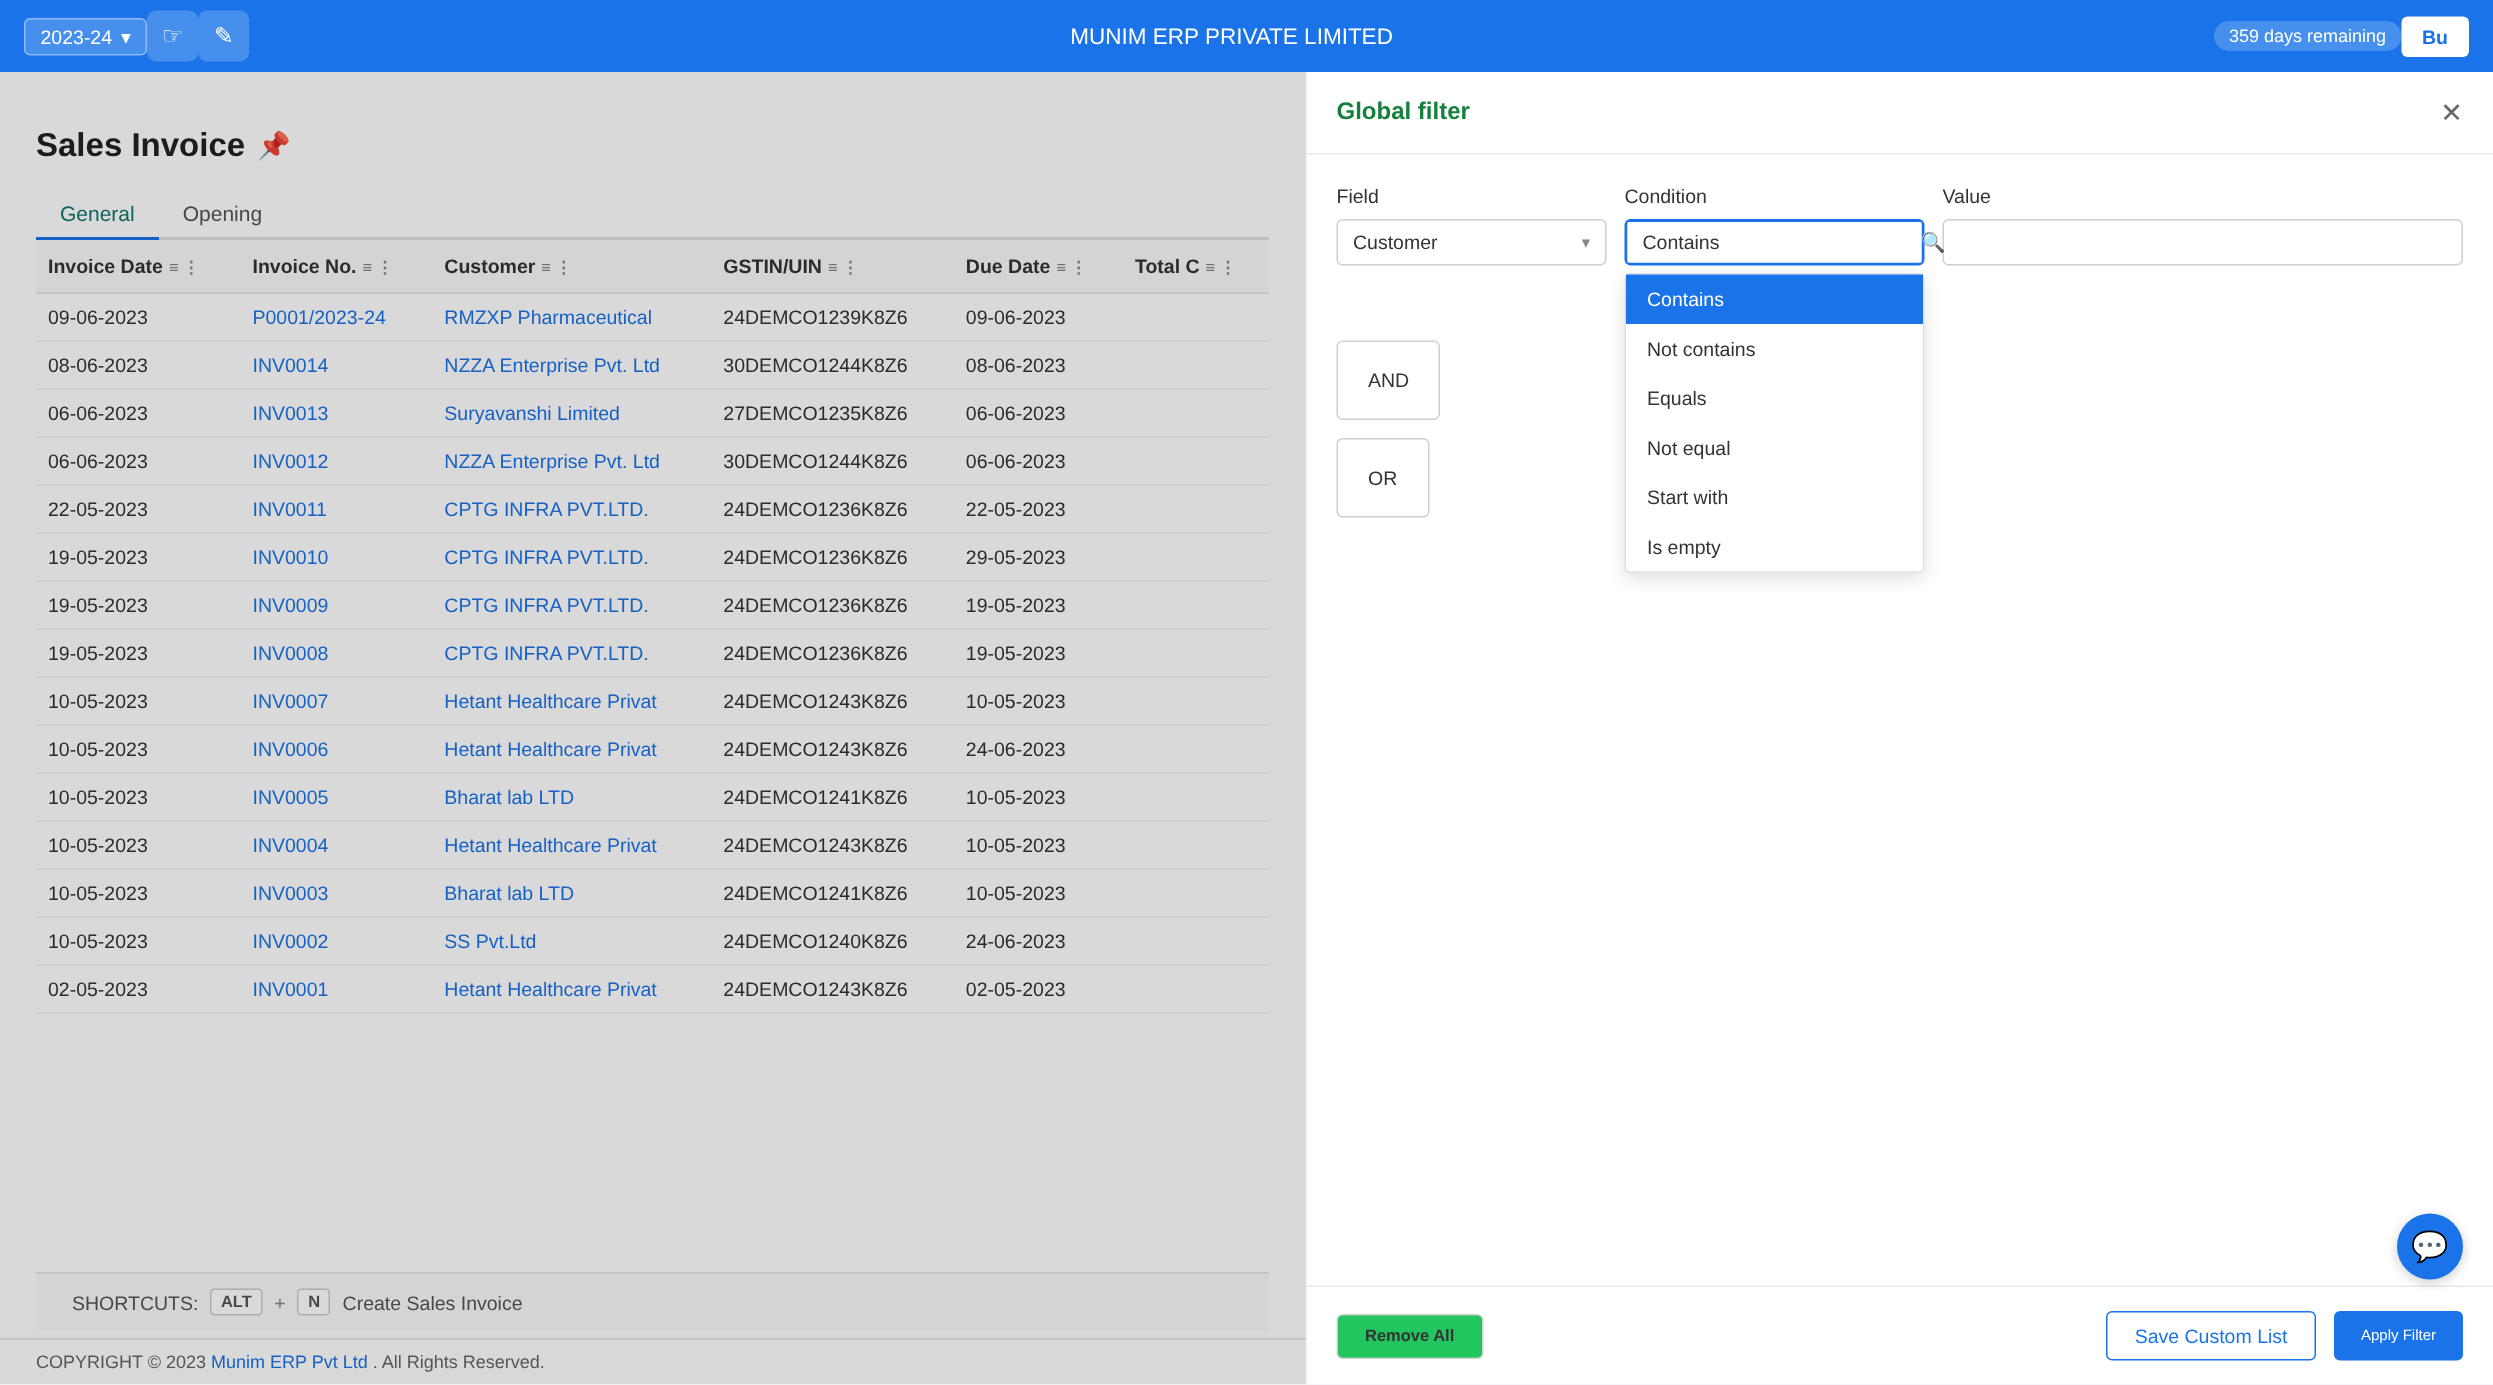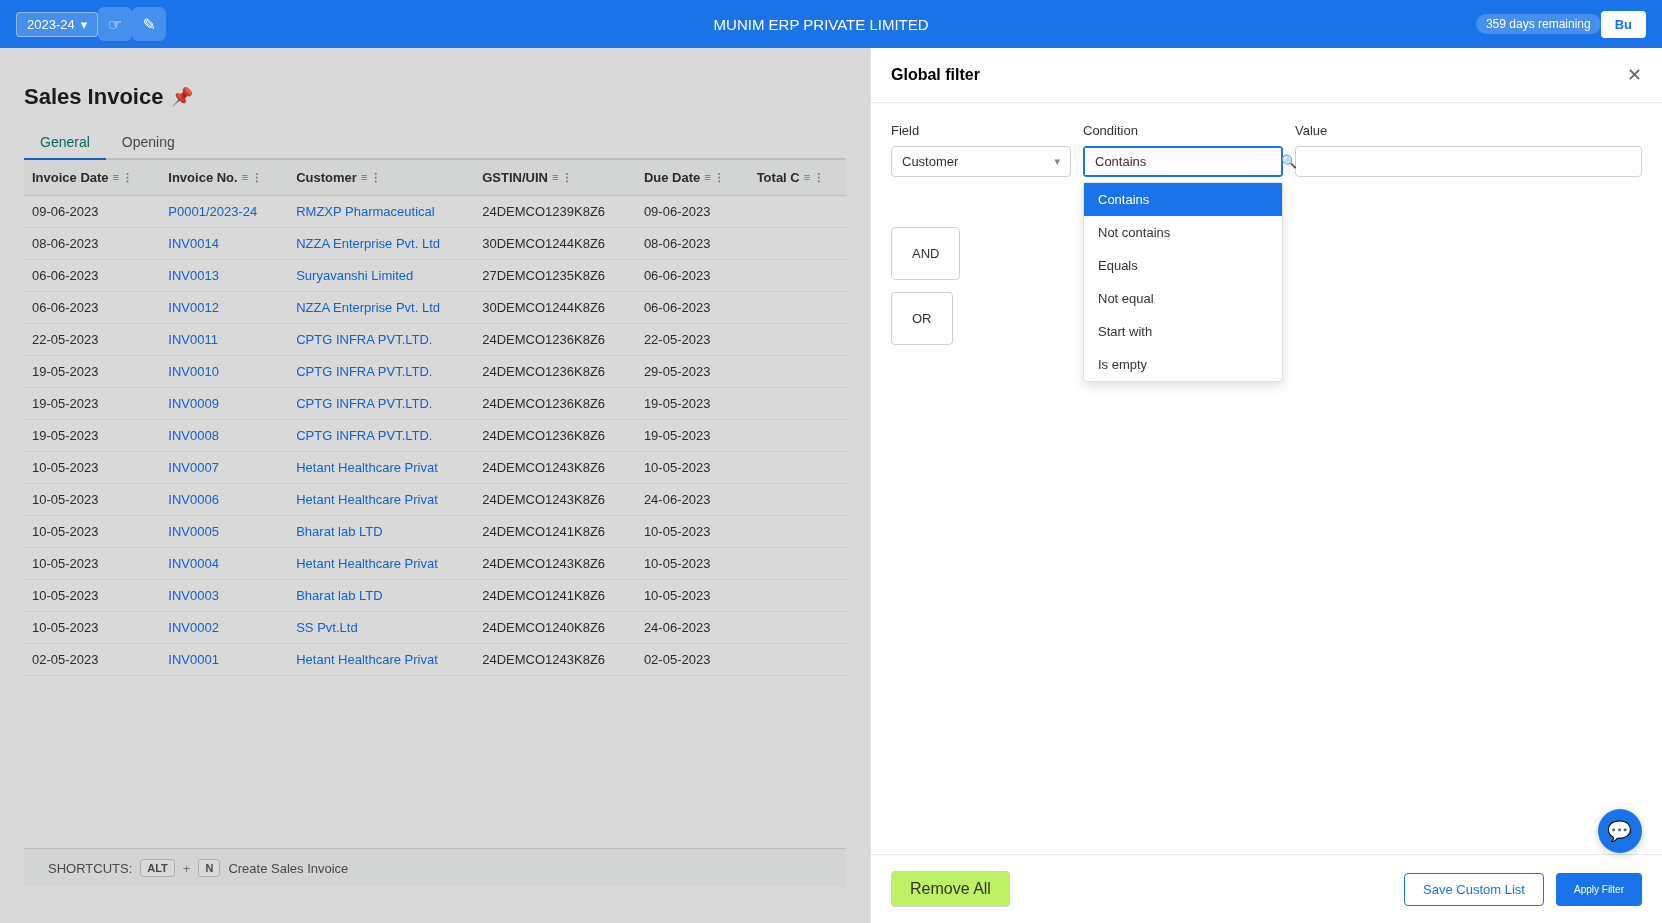--- a/index.html
+++ b/index.html
@@ -57,21 +57,21 @@
     .tab.active { color: #0f766e; border-bottom: 2px solid #1a73e8; font-weight: 500; }
 
     
     .table-wrapper { flex: 1; overflow: auto; margin-top: 0; }
     table { width: 100%; border-collapse: collapse; font-size: 13px; }
     thead tr { background: #f8f9fa; }
     thead th {
       padding: 10px 8px; text-align: left; font-weight: 600;
       color: #333; border-bottom: 1px solid #e0e0e0; white-space: nowrap;
     }
-    .th-inner { display: flex; align-items: center; gap: 4px; }
+    .th-inner { display: flex; align-items: flex-end; gap: 4px; }
     .col-icons { display: flex; gap: 2px; color: #888; font-size: 11px; }
     tbody tr { border-bottom: 1px solid #f0f0f0; }
     tbody td { padding: 8px 8px; color: #333; font-size: 13px; }
     .link-cell { color: #1a73e8; cursor: pointer; }
 
     
     .shortcuts-bar {
       background: #f8f9fa; border-top: 1px solid #e0e0e0;
       padding: 10px 24px; display: flex; align-items: center; gap: 8px; font-size: 13px; color: #555;
     }
@@ -97,21 +97,21 @@
 
     
     .right-panel {
       flex: 1; background: #fff; border-left: 1px solid #e0e0e0;
       display: flex; flex-direction: column; position: relative; z-index: 20;
     }
     .filter-header {
       display: flex; align-items: center; justify-content: space-between;
       padding: 16px 20px; border-bottom: 1px solid #e8e8e8;
     }
-    .filter-title { font-size: 16px; font-weight: 600; color: #000000; }
+    .filter-title { font-size: 16px; font-weight: 600; color: #15803d; }
     .close-btn {
       background: none; border: none; cursor: pointer; color: #666;
       font-size: 18px; display: flex; align-items: center;
     }
 
     .filter-body { flex: 1; padding: 20px; }
 
     
     .filter-labels {
       display: grid; grid-template-columns: 180px 200px 1fr;
@@ -166,22 +166,22 @@
       cursor: pointer; color: #333; font-weight: 500;
     }
 
     
     .filter-footer {
       display: flex; align-items: center; justify-content: space-between;
       padding: 16px 20px; border-top: 1px solid #e8e8e8;
     }
     .remove-all-btn {
       border: 1px solid #d0d0d0; border-radius: 4px;
-      padding: 8px 18px; font-size: 16px; background: #bef264;
-      cursor: pointer; color: #333;
+      padding: 8px 18px; font-size: 11px; background: #22c55e;
+      cursor: pointer; color: #333; font-weight: bold;
     }
     .filter-footer-right { display: flex; gap: 12px; }
     .save-list-btn {
       border: 1px solid #1a73e8; border-radius: 4px;
       padding: 8px 18px; font-size: 13px; background: #fff;
       cursor: pointer; color: #1a73e8; font-weight: 500;
     }
     .apply-filter-btn {
       border: none; border-radius: 4px;
       padding: 8px 18px; font-size: 10px; background: #1a73e8;
@@ -399,20 +399,25 @@
     </div>
 
     <div class="shortcuts-bar">
       <span>SHORTCUTS:</span>
       <span class="kbd">ALT</span>
       <span class="plus-sep">+</span>
       <span class="kbd">N</span>
       <span>Create Sales Invoice</span>
     </div>
 
+    <div class="footer">
+      <span>COPYRIGHT © 2023 </span>
+      <a>Munim ERP Pvt Ltd</a>
+      <span>. All Rights Reserved.</span>
+    </div>
   </div>
 
   <div class="right-panel">
     <div class="filter-header">
       <span class="filter-title">Global filter</span>
       <button class="close-btn">✕</button>
     </div>
 
     <div class="filter-body">
       <div class="filter-labels">

